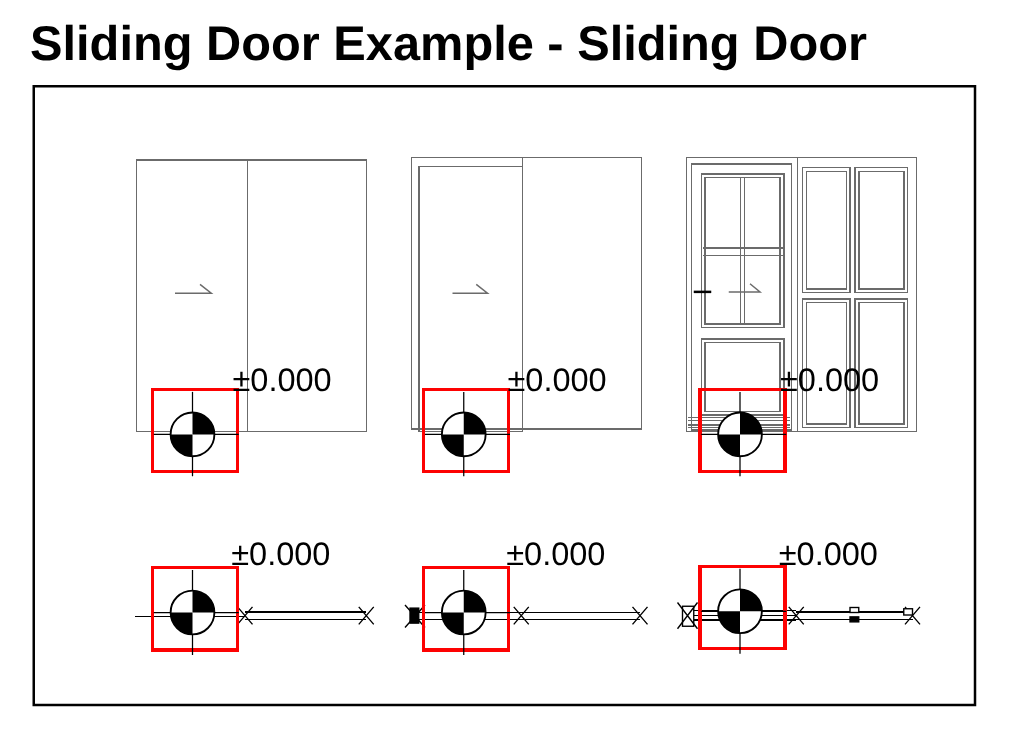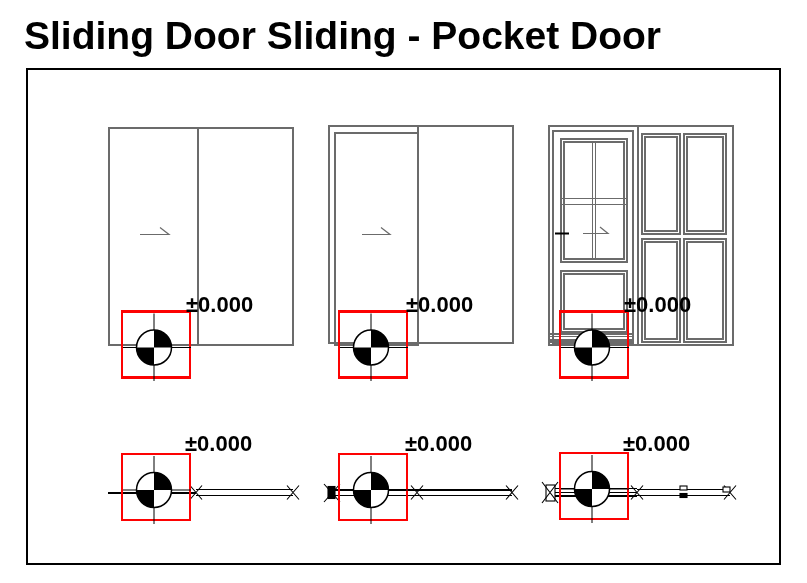--- a/index.html
+++ b/index.html
@@ -3,29 +3,29 @@
 <meta charset="utf-8">
 <style>
   html,body{margin:0;padding:0;background:#fff}
   body{width:807px;height:583px;position:relative;overflow:hidden;
        font-family:"Liberation Sans",sans-serif;color:#000}
   .title{position:absolute;left:24px;top:15px;font-size:39px;font-weight:bold;
          line-height:42px;white-space:nowrap}
   .frame{position:absolute;left:26px;top:68px;width:751px;height:493px;
          border:2px solid #000}
   svg.linework{position:absolute;left:0;top:0}
-  .lvl{position:absolute;font-size:22px;line-height:27px;white-space:nowrap;
-       font-weight:bold}
+  .lvl{position:absolute;font-size:26px;line-height:27px;white-space:nowrap;
+       font-weight:normal}
   .ce{shape-rendering:crispEdges}
   :root{--door-line:#6b6b6b;--marker-red:#fd0202;--ink:#000000}
 </style>
 </head>
 <body>
 
-<div class="title">Sliding Door Sliding - Pocket Door</div>
+<div class="title">Sliding Door Example - Sliding Door</div>
 <div class="frame"></div>
 
 <svg class="linework" width="807" height="583" viewBox="0 0 807 583">
 
   <g fill="none" stroke="var(--door-line)" stroke-width="1.2">
     <rect class="ce" x="109" y="128" width="184" height="217"></rect>
     <line class="ce" x1="198" y1="128" x2="198" y2="345"></line>
     <path d="M140,234.5 H169 L160,227.5"></path>
   </g>
 

